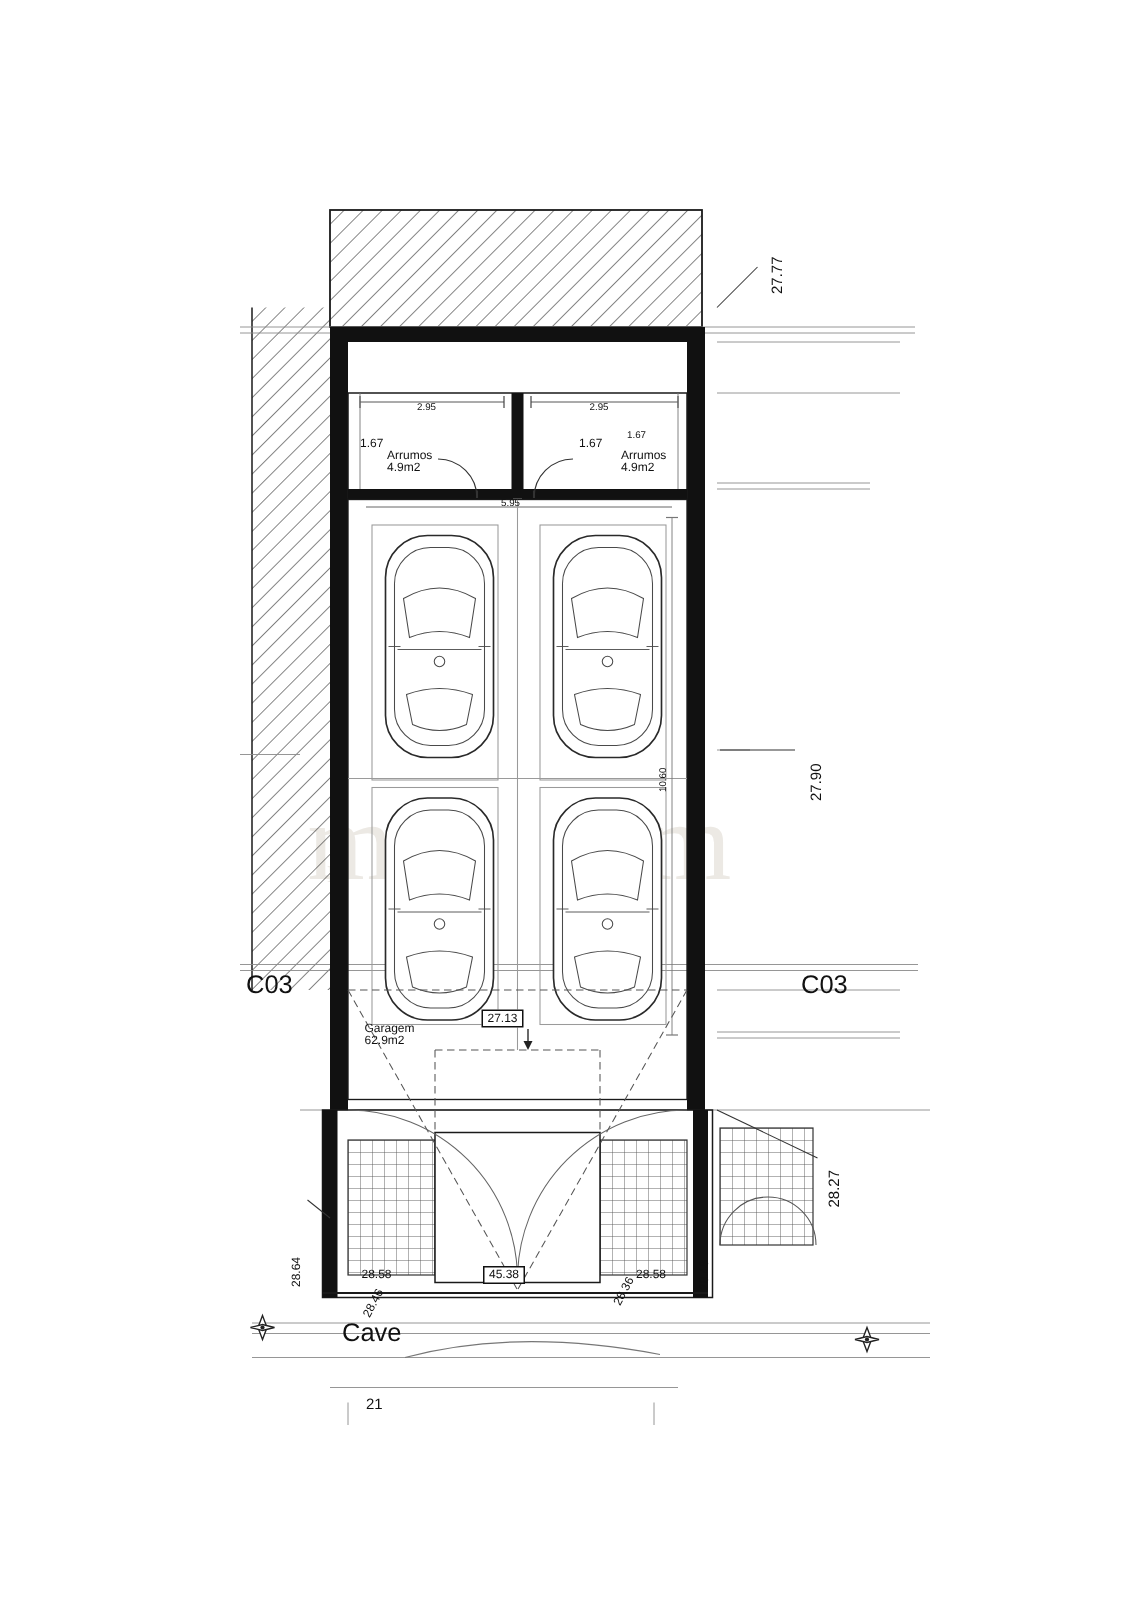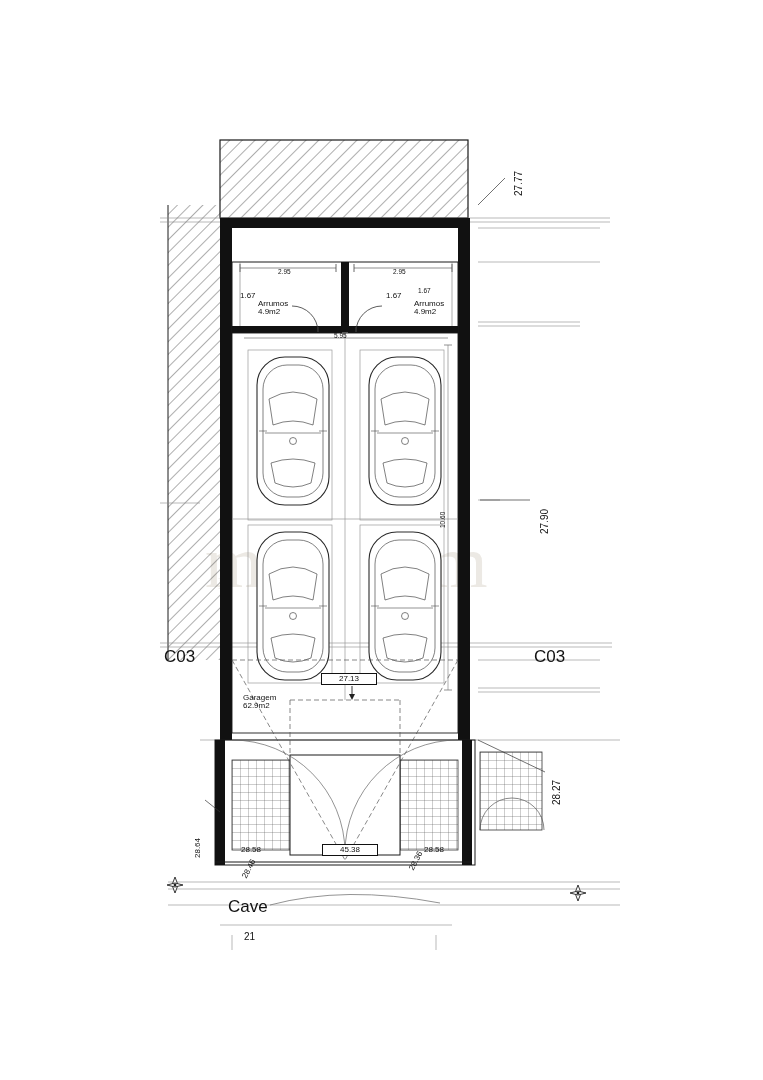--- a/index.html
+++ b/index.html
@@ -30,21 +30,21 @@
   }
   .lbl.small { font-size: 8px; }
   .lbl.tiny { font-size: 6.5px; }
   .lbl.med { font-size: 10px; }
   .lbl.big { font-size: 17px; }
   .rot90 { transform: rotate(-90deg); transform-origin: left top; }
   .rot45 { transform: rotate(-62deg); transform-origin: left top; }
   .boxed {
     border: 1px solid #111;
     background: #fff;
-    padding: 1px 17px;
+    padding: 1px 3px;
     font-size: 8px;
   }
   .watermark {
     position: absolute;
     color: #ece9e4;
     font-size: 74px;
     font-family: "Liberation Serif", serif;
     letter-spacing: 2px;
     user-select: none;
   }
@@ -274,21 +274,21 @@
 <div class="lbl small" style="left:258px; top:300px;">
   <span>Arrumos</span><br>
   <span>4.9m2</span>
 </div>
 
 <div class="lbl small" style="left:414px; top:300px;">
   <span>Arrumos</span><br>
   <span>4.9m2</span>
 </div>
 
-<div class="lbl small" style="left:243px; top:682px;margin-top:12px;">
+<div class="lbl small" style="left:243px; top:682px;">
   <span>Garagem</span><br>
   <span>62.9m2</span>
 </div>
 
 <div class="lbl tiny" style="left:278px; top:269px;">2.95</div>
 <div class="lbl tiny" style="left:393px; top:269px;">2.95</div>
 <div class="lbl small" style="left:240px; top:292px;">1.67</div>
 <div class="lbl small" style="left:386px; top:292px;">1.67</div>
 <div class="lbl tiny" style="left:418px; top:288px;">1.67</div>
 <div class="lbl tiny" style="left:334px; top:333px;">5.95</div>
@@ -303,14 +303,14 @@
 <div class="lbl small" style="left:424px; top:846px;">28.58</div>
 <div class="lbl small rot90" style="left:466px; top:860px;">28.48</div>
 <div class="lbl small rot45" style="left:408px; top:868px;">28.36</div>
 <div class="lbl small rot45" style="left:241px; top:876px;">28.46</div>
 
 <div class="lbl small boxed" style="left:321px; top:673px;">27.13</div>
 
 <div class="lbl big" style="left:164px; top:648px;">C03</div>
 <div class="lbl big" style="left:534px; top:648px;">C03</div>
 
-<div class="lbl big" style="left:228px; top:898px;">Cave</div>
+<div class="lbl big" style="left:228px; top:880px;">Cave</div>
 <div class="lbl med" style="left:244px; top:932px;">21</div>
 
 </body></html>

